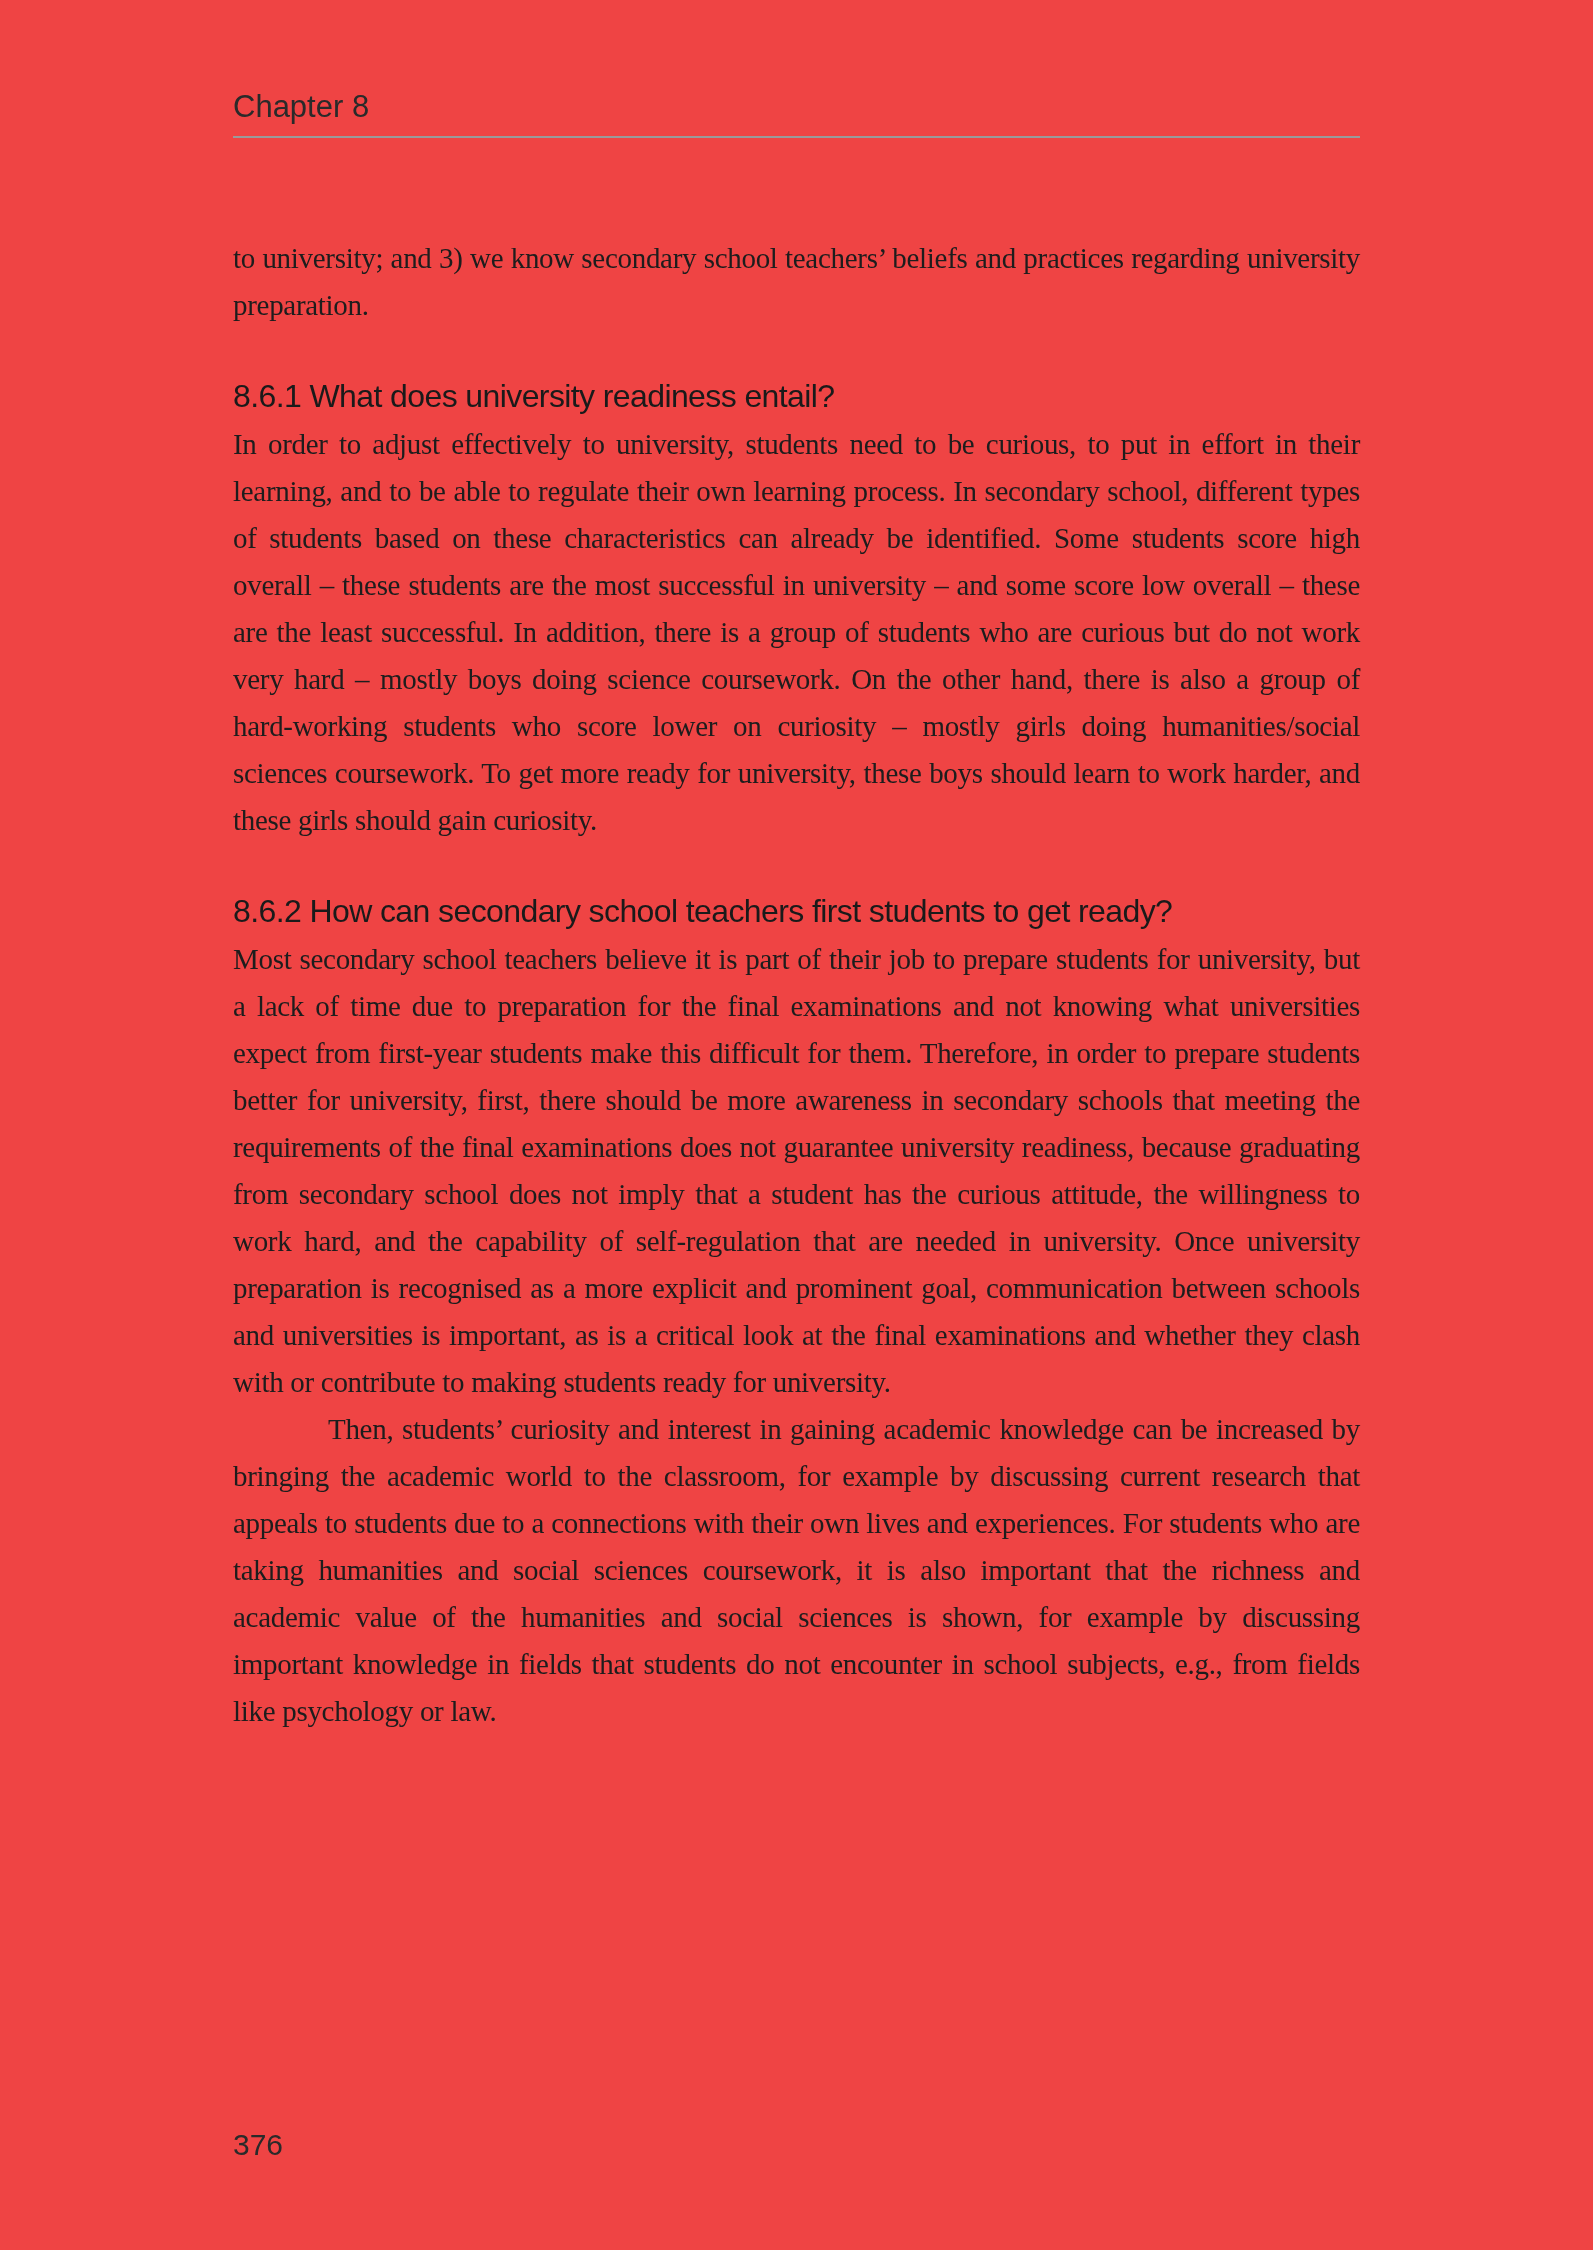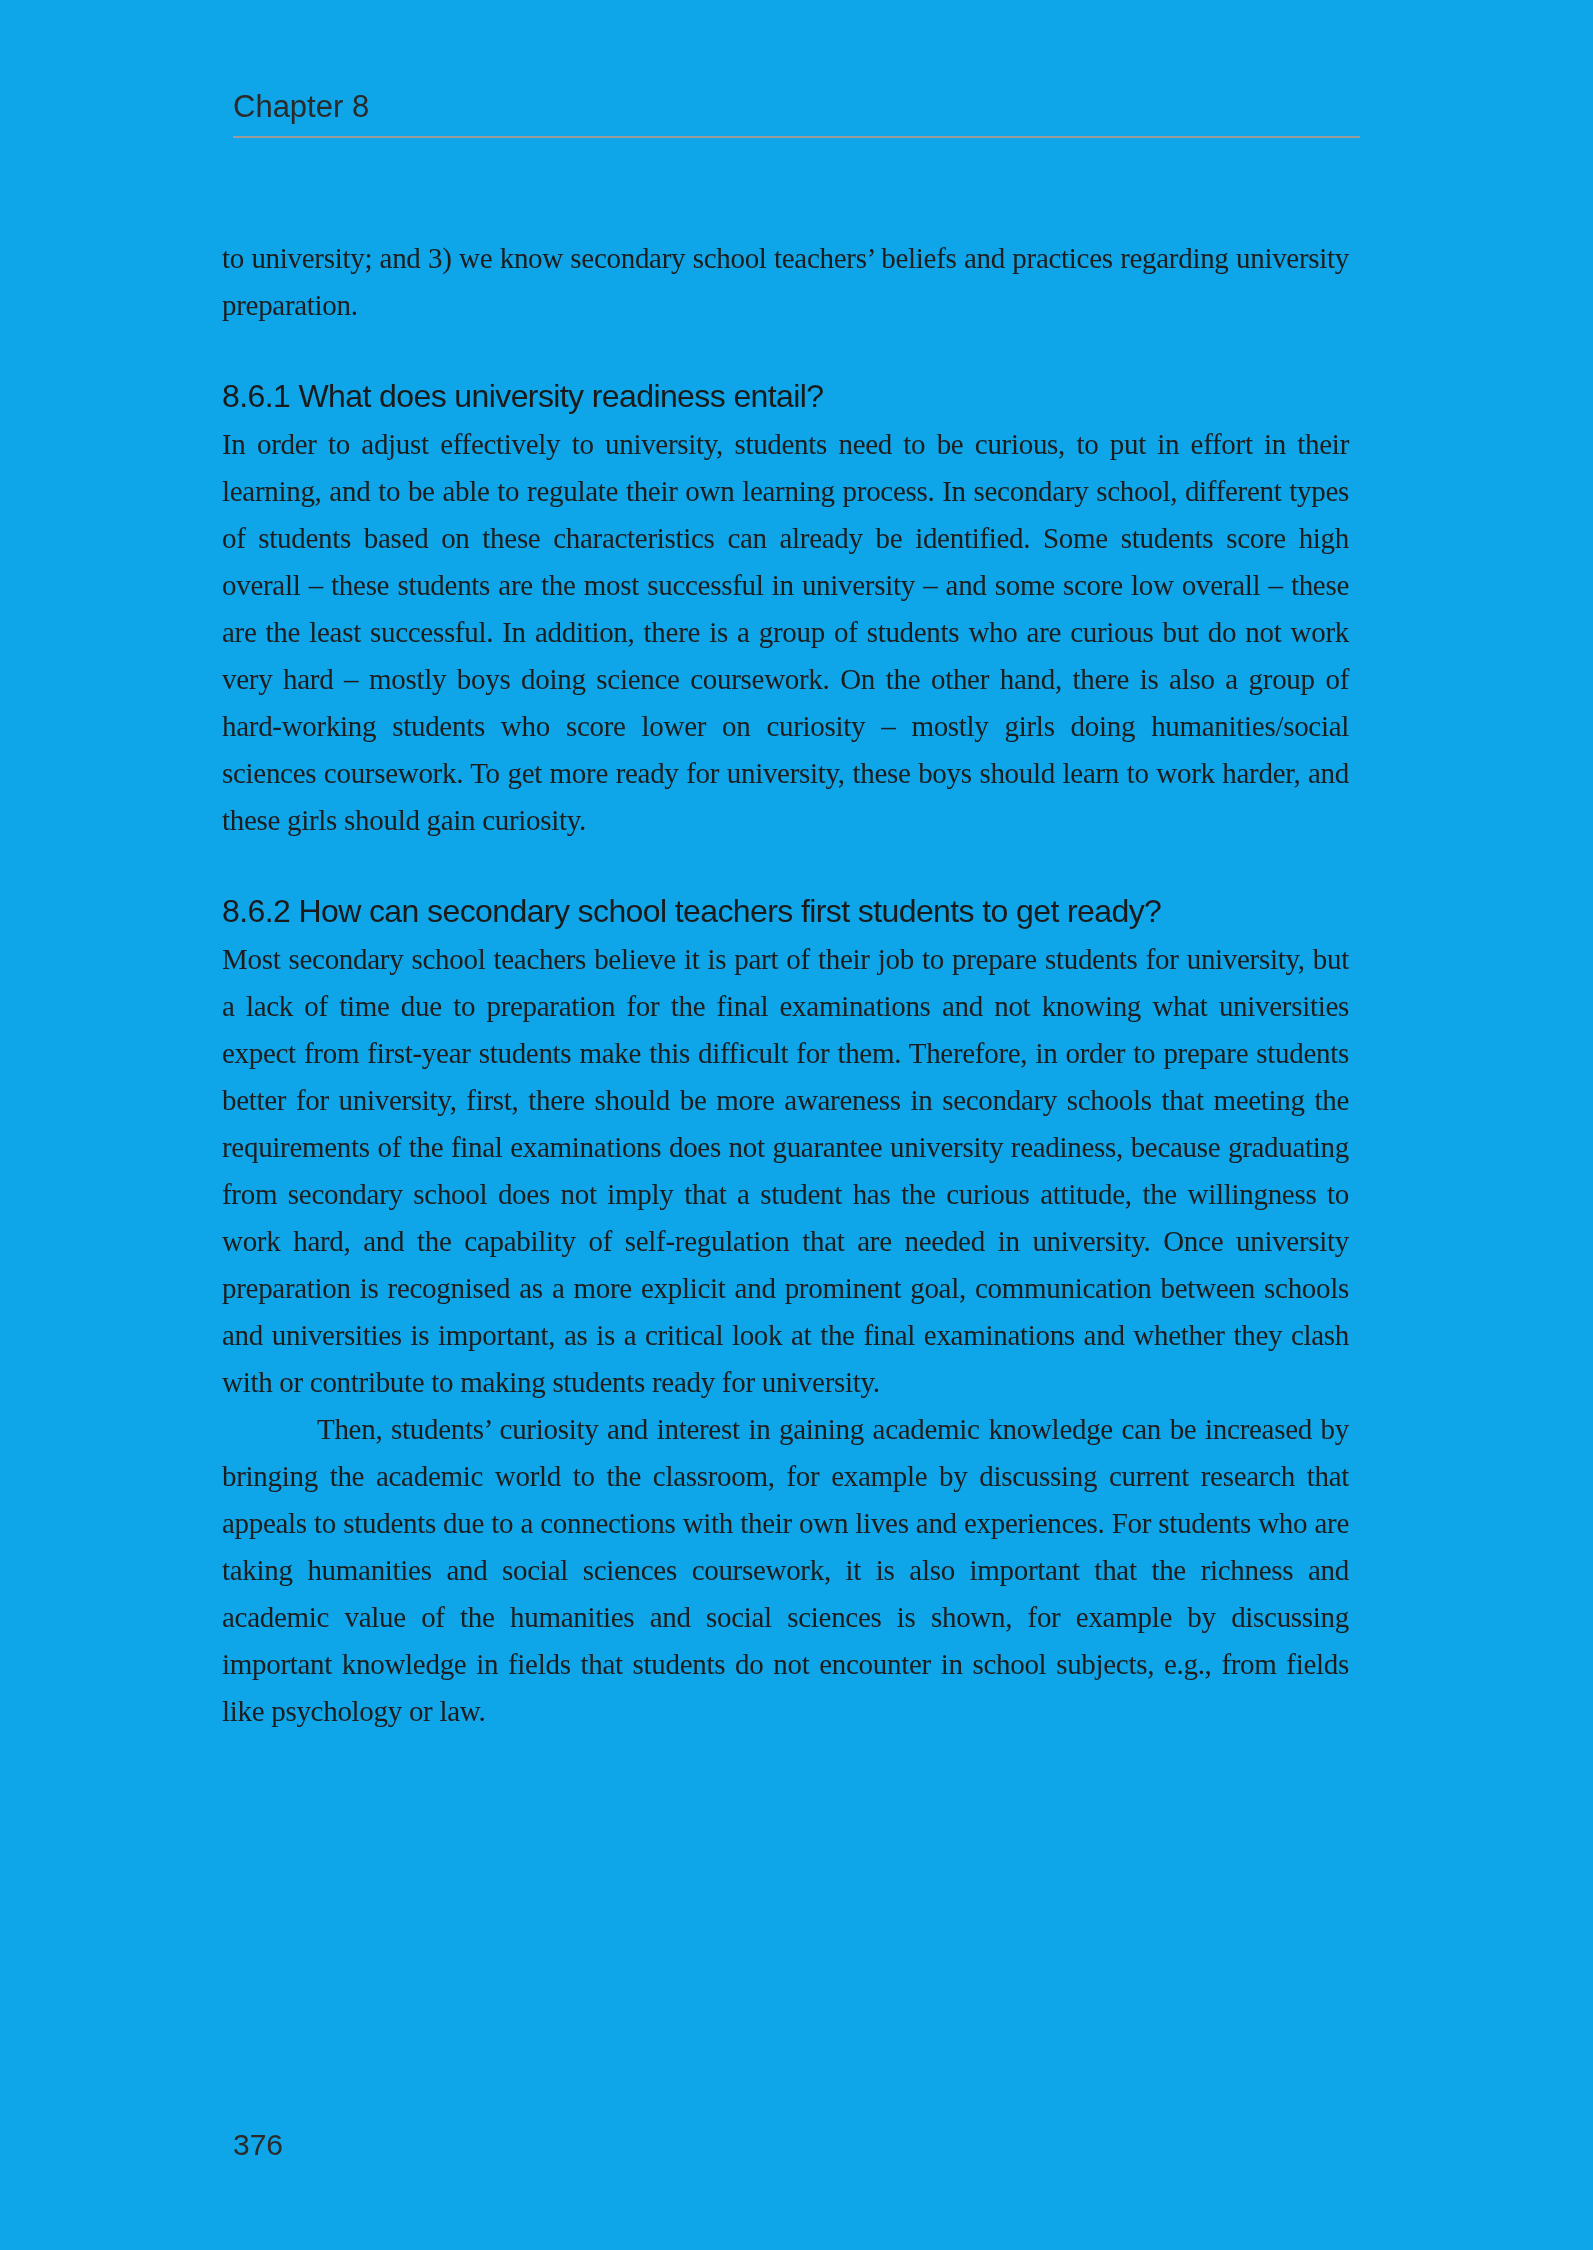--- a/index.html
+++ b/index.html
@@ -4,21 +4,21 @@
 <style>
   html, body {
     margin: 0;
     padding: 0;
     background: #ffffff;
   }
   .page {
     position: relative;
     width: 1593px;
     height: 2250px;
-    background: #0ea5e9;
+    background: #ef4444;
     overflow: hidden;
   }
   .running-header {
     position: absolute;
     left: 233px;
     top: 90px;
     width: 1127px;
     font-family: "Liberation Sans", "DejaVu Sans", sans-serif;
     font-size: 31px;
     line-height: 34px;
@@ -28,21 +28,21 @@
   .header-rule {
     position: absolute;
     left: 233px;
     top: 136px;
     width: 1127px;
     height: 2px;
     background: #9a9a9a;
   }
   .content {
     position: absolute;
-    left: 222px;
+    left: 233px;
     top: 235px;
     width: 1127px;
     font-family: "Liberation Serif", "DejaVu Serif", serif;
     font-size: 29px;
     line-height: 47px;
     letter-spacing: -0.3px;
     color: #1d1d1d;
     text-align: justify;
   }
   .content p {

